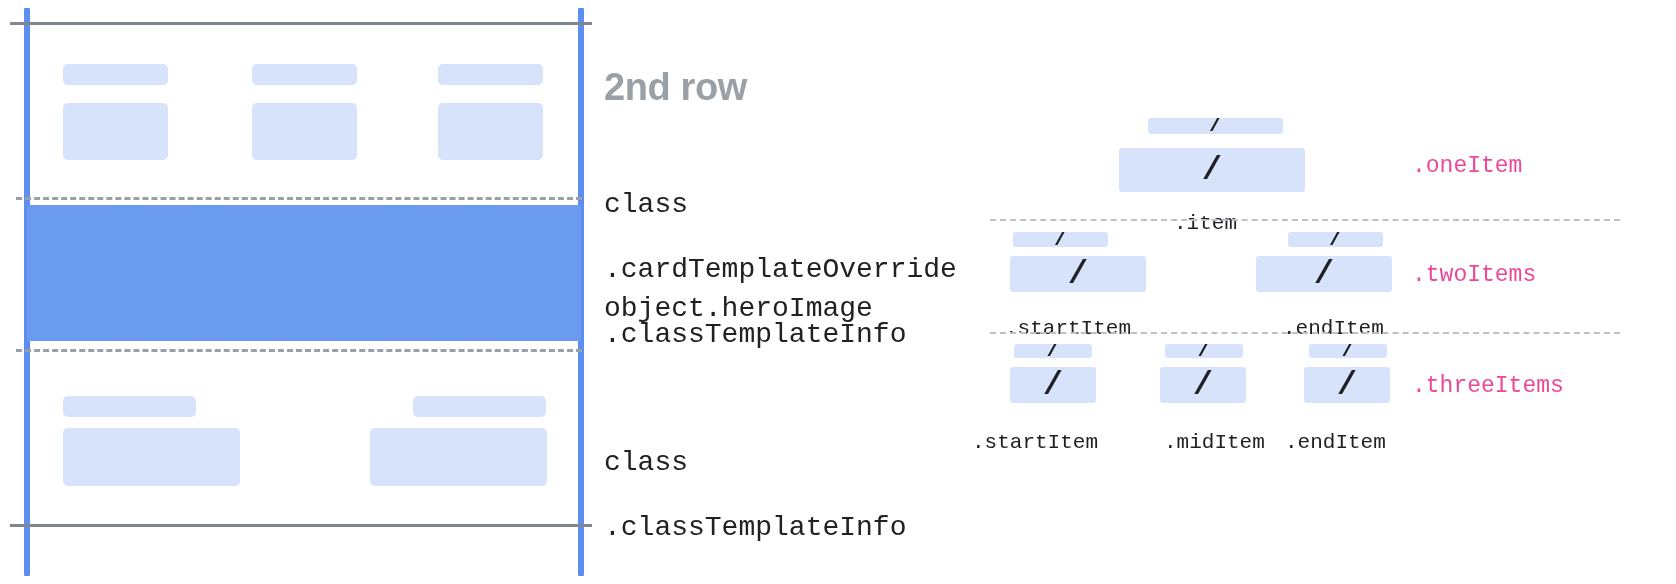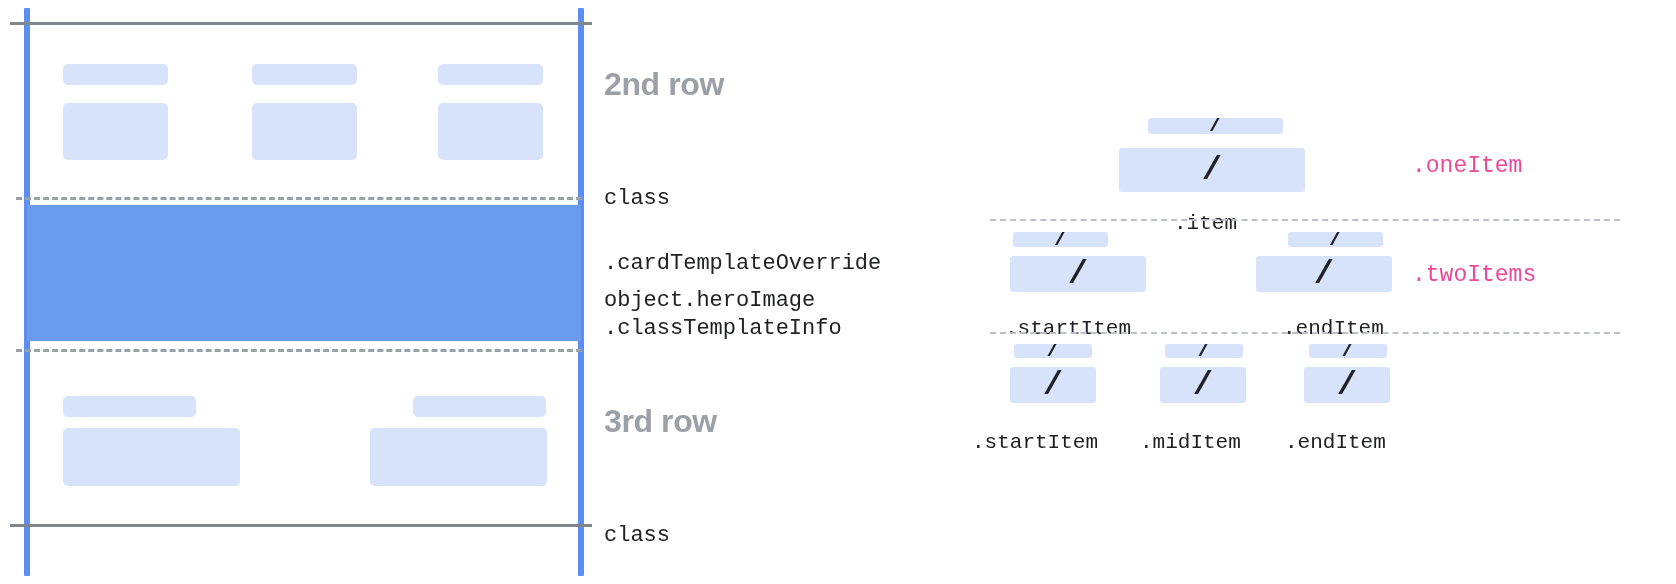--- a/index.html
+++ b/index.html
@@ -12,21 +12,21 @@
     height: 584px;
     position: relative;
     overflow: hidden;
     font-family: "Liberation Sans", sans-serif;
   }
 
   .rowtitle {
     font-family: "Liberation Sans", sans-serif;
     font-weight: bold;
     color: #9aa0a6;
-    font-size: 32px;
+    font-size: 38px;
     letter-spacing: -0.4px;
     white-space: pre;
   }
 
   
   #card-skeleton {
     position: absolute;
     left: 0;
     top: 0;
     width: 600px;
@@ -116,21 +116,21 @@
     white-space: pre;
   }
 
   
   .annot {
     position: absolute;
     white-space: pre;
   }
   .annot .code {
     font-family: "Liberation Mono", "DejaVu Sans Mono", monospace;
-    font-size: 22px;
+    font-size: 28px;
     line-height: 29px;
     color: #202124;
     white-space: pre;
   }
 </style>
 </head>
 <body>
 
 <div id="card-skeleton">
 
@@ -162,26 +162,25 @@
 </div>
 
 <div class="annot" style="left:604px; top:30px;">
   <div class="rowtitle">2nd row</div>
   <div style="height:9px;"></div>
   <div class="code">class</div>
   <div class="code">.cardTemplateOverride</div>
   <div class="code">.classTemplateInfo</div>
 </div>
 
-<div class="annot" style="left:604px; top:250px;">
+<div class="annot" style="left:604px; top:258px;">
   <div class="code">object.heroImage</div>
 </div>
 
 <div class="annot" style="left:604px; top:367px;">
-  <div class="rowtitle">3rd row</div>
   <div style="height:9px;"></div>
   <div class="code">class</div>
   <div class="code">.classTemplateInfo</div>
   
   
 </div>
 
 <div id="item-variants">
 
   <div class="chip small" style="left:208px; top:118px; width:135px; height:16px;">
@@ -222,23 +221,24 @@
     <span class="slash">/</span>
   </div>
   <div class="sublabel" style="left:32px; top:411px;">.startItem</div>
 
   <div class="chip small" style="left:225px; top:344px; width:78px; height:14px;">
     <span class="slash">/</span>
   </div>
   <div class="chip big" style="left:220px; top:367px; width:86px; height:36px;">
     <span class="slash">/</span>
   </div>
-  <div class="sublabel" style="left:200px; top:411px;">.midItem</div>
+  <div class="sublabel" style="left:224px; top:411px;">.midItem</div>
 
   <div class="chip small" style="left:369px; top:344px; width:78px; height:14px;">
     <span class="slash">/</span>
   </div>
   <div class="chip big" style="left:364px; top:367px; width:86px; height:36px;">
     <span class="slash">/</span>
   </div>
   <div class="sublabel" style="left:345px; top:411px;">.endItem</div>
 
+  <div class="grouplabel" style="left:472px; top:373px;">.threeItems</div>
 </div>
 
 </body></html>

